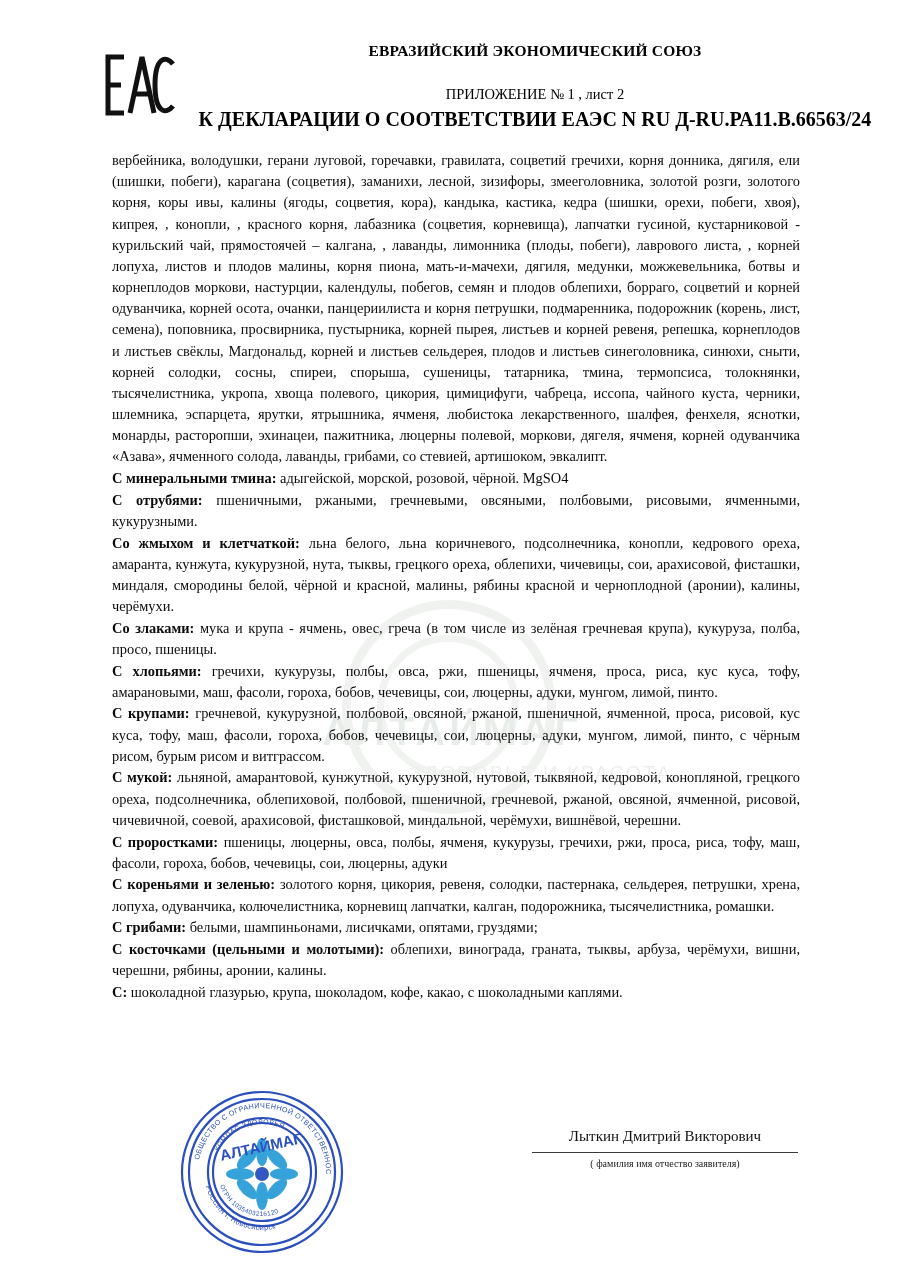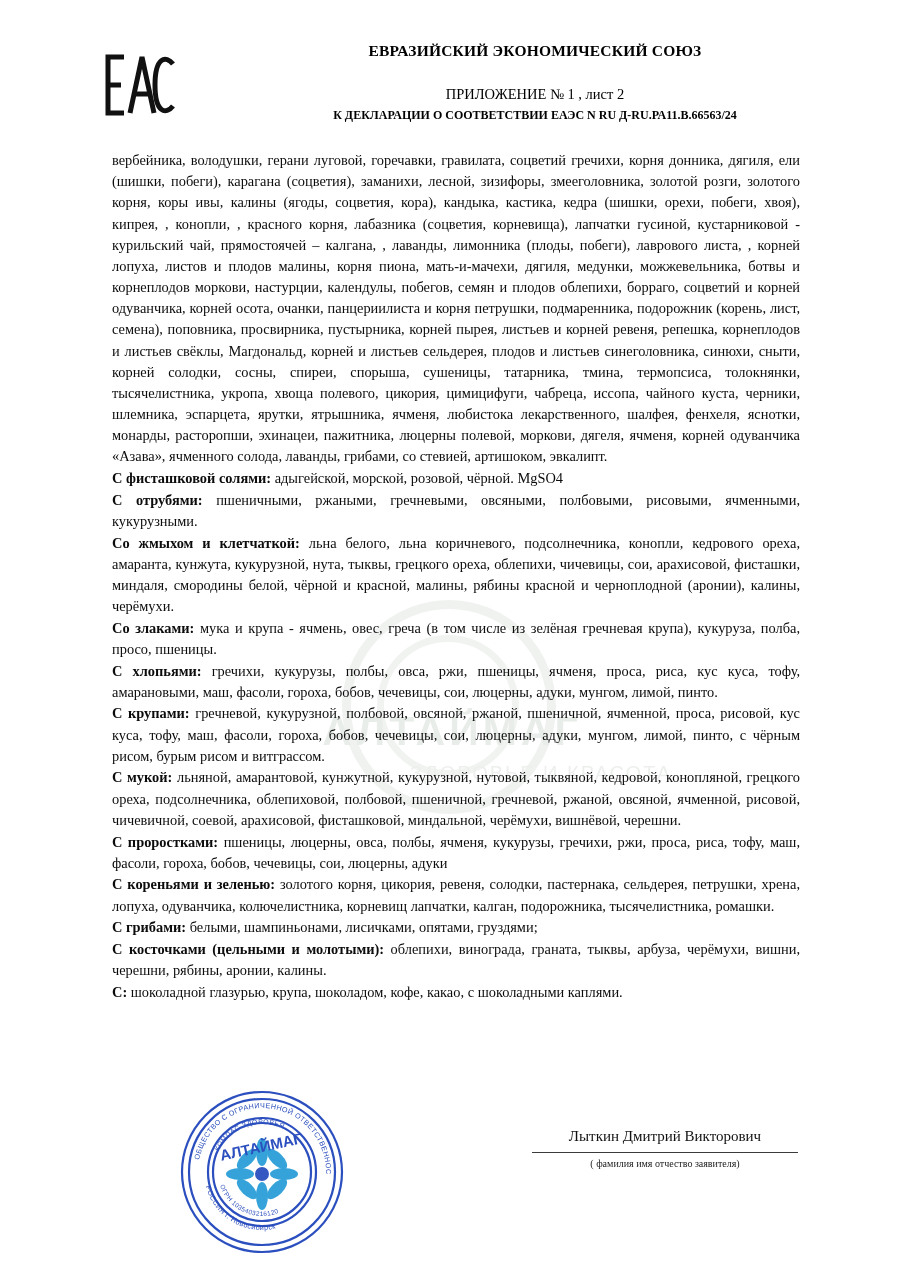--- a/index.html
+++ b/index.html
@@ -51,21 +51,21 @@
     margin: 0 0 26px 0;
   }
   .appendix-line {
     font-size: 14.5px;
     color: #000;
     margin: 0 0 5px 0;
   }
   .appendix-line b { font-weight: normal; }
   .decl-line {
     font-weight: bold;
-    font-size: 12px;
+    font-size: 20px;
     color: #000;
     margin: 0;
   }
 
   
   .content {
     position: absolute;
     left: 112px;
     top: 150px;
     width: 688px;
@@ -206,21 +206,21 @@
   <div class="watermark">
     <div class="wm-ring"></div>
     <div class="wm-title">АЛТАЙМАГ</div>
     <div class="wm-sub">ЗДОРОВЬЕ И КРАСОТА</div>
   </div>
 
   <div class="content">
     <p class="para-block">вербейника, володушки, герани луговой, горечавки, гравилата, соцветий гречихи, корня донника, дягиля, ели (шишки, побеги), карагана (соцветия), заманихи, лесной, зизифоры, змееголовника, золотой розги, золотого корня, коры ивы, калины (ягоды, соцветия, кора), кандыка, кастика, кедра (шишки, орехи, побеги, хвоя), кипрея, , конопли, , красного корня, лабазника (соцветия, корневища), лапчатки гусиной, кустарниковой - курильский чай, прямостоячей – калгана, , лаванды, лимонника (плоды, побеги), лаврового листа, , корней лопуха, листов и плодов малины, корня пиона, мать-и-мачехи, дягиля, медунки, можжевельника, ботвы и корнеплодов моркови, настурции, календулы, побегов, семян и плодов облепихи, борраго, соцветий и корней одуванчика, корней осота, очанки, панцериилиста и корня петрушки, подмаренника,  подорожник (корень, лист, семена), поповника, просвирника, пустырника, корней пырея, листьев и корней ревеня, репешка, корнеплодов и листьев свёклы, Магдональд, корней и листьев сельдерея, плодов и листьев синеголовника, синюхи, сныти, корней солодки, сосны, спиреи, спорыша, сушеницы, татарника, тмина, термопсиса, толокнянки, тысячелистника, укропа, хвоща полевого, цикория, цимицифуги, чабреца, иссопа, чайного куста, черники, шлемника, эспарцета, ярутки, ятрышника, ячменя, любистока лекарственного, шалфея, фенхеля, яснотки, монарды, расторопши, эхинацеи, пажитника, люцерны полевой, моркови, дягеля, ячменя, корней одуванчика «Азава», ячменного солода, лаванды, грибами, со стевией, артишоком, эвкалипт.</p>
 
     <p class="para-block">
-      <span class="lead">С фисташковой солями:</span><span> адыгейской, морской, розовой, чёрной. MgSO4</span>
+      <span class="lead">С минеральными тмина:</span><span> адыгейской, морской, розовой, чёрной. MgSO4</span>
     </p>
     <p class="para-block">
       <span class="lead">С отрубями:</span><span> пшеничными, ржаными, гречневыми, овсяными, полбовыми,  рисовыми, ячменными, кукурузными.</span>
     </p>
     <p class="para-block">
       <span class="lead">Со жмыхом и клетчаткой:</span><span> льна белого, льна коричневого, подсолнечника, конопли, кедрового ореха, амаранта, кунжута, кукурузной, нута, тыквы, грецкого ореха, облепихи, чичевицы, сои, арахисовой,  фисташки, миндаля, смородины белой, чёрной и красной, малины, рябины красной и черноплодной (аронии), калины, черёмухи.</span>
     </p>
     <p class="para-block">
       <span class="lead">Со злаками:</span><span> мука и крупа - ячмень, овес, греча (в том числе из зелёная гречневая крупа), кукуруза, полба, просо, пшеницы.</span>
     </p>

